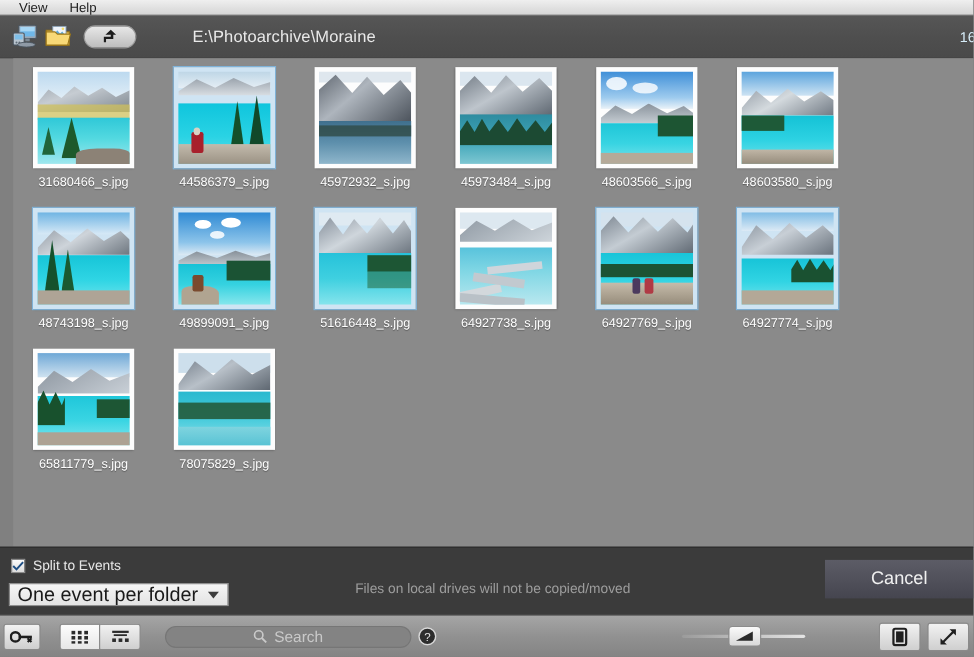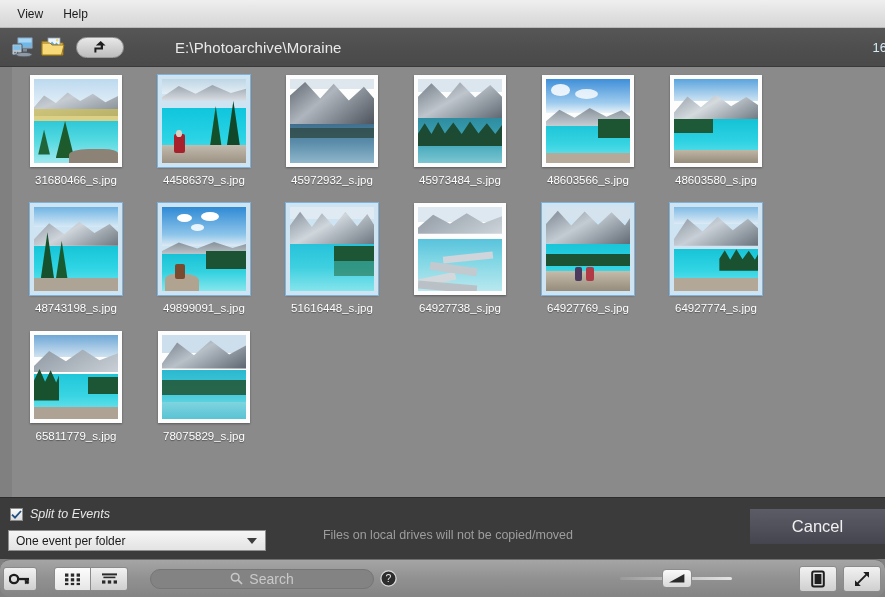--- a/index.html
+++ b/index.html
@@ -10,21 +10,21 @@
     background: #808080;
   }
   .app {
     position: relative;
     width: 885px; height: 597px;
     display: flex; flex-direction: column;
   }
 
   
   .menubar {
-    height: 28px;
+    height: 14px;
     background: linear-gradient(to bottom, #efefef 0%, #e2e2e2 50%, #d6d6d6 100%);
     border-bottom: 1px solid #b9b9b9;
     display: flex; align-items: center;
     padding-left: 0px;
     flex: 0 0 auto;
     font-size: 12px;
     color: #1c1c1c;
   }
   .menubar .mi {
     padding: 2px 10px;
@@ -120,38 +120,38 @@
   .figure{ position:absolute; border-radius:2px; }
 
   
   .options {
     flex: 0 0 auto;
     height: 62px;
     background: #3b3b3b;
     border-top: 1px solid #2c2c2c;
     position: relative;
   }
-  .chkrow { position: absolute; left: 10px; top: 9px; display: flex; align-items: center; font-style: italic; }
+  .chkrow { position: absolute; left: 10px; top: 9px; display: flex; align-items: center; }
   .chkbox {
     width: 13px; height: 13px;
     background: linear-gradient(to bottom,#fbfbfb,#dcdcdc);
     border: 1px solid #8d8d8d;
     display: flex; align-items: center; justify-content: center;
     margin-right: 7px;
   }
   .chkbox svg { display:block; }
   .chklabel { color: #e7e7e7; font-size: 12.5px; }
   .selectbox {
     position: absolute; left: 8px; top: 32px;
-    width: 258px; height: 21px;
+    width: 200px; height: 21px;
     background: linear-gradient(to bottom,#f6f6f6,#e3e3e3);
     border: 1px solid #8f8f8f;
     display: flex; align-items: center;
     padding: 0 4px 0 7px;
-    font-size: 12px; color: #1a1a1a;
+    font-size: 18px; color: #1a1a1a;
     justify-content: space-between;
   }
   .caret {
     width: 0; height: 0;
     border-left: 5px solid transparent;
     border-right: 5px solid transparent;
     border-top: 6px solid #3d3d3d;
     margin-right: 4px;
   }
   .hintmsg {
@@ -178,21 +178,21 @@
     font-family: "Liberation Sans", sans-serif;
   }
 
   
   .statusbar {
     flex: 0 0 auto;
     height: 38px;
     background: linear-gradient(to bottom, #a5a5a5 0%, #919191 50%, #848484 100%);
     border-top: 1px solid #6e6e6e;
     position: relative;
-    display: flex; align-items: center; border-radius: 10px;
+    display: flex; align-items: center;
   }
   .sq-btn {
     background: linear-gradient(to bottom,#f2f2f2,#cfcfcf);
     border: 1px solid #8b8b8b;
     border-radius: 3px;
     display: flex; align-items: center; justify-content: center;
   }
   .keybtn { position: absolute; left: 3px; width: 34px; height: 24px; }
   .viewgroup { position: absolute; left: 54px; display: flex; }
   .viewbtn { width: 37px; height: 24px; }

